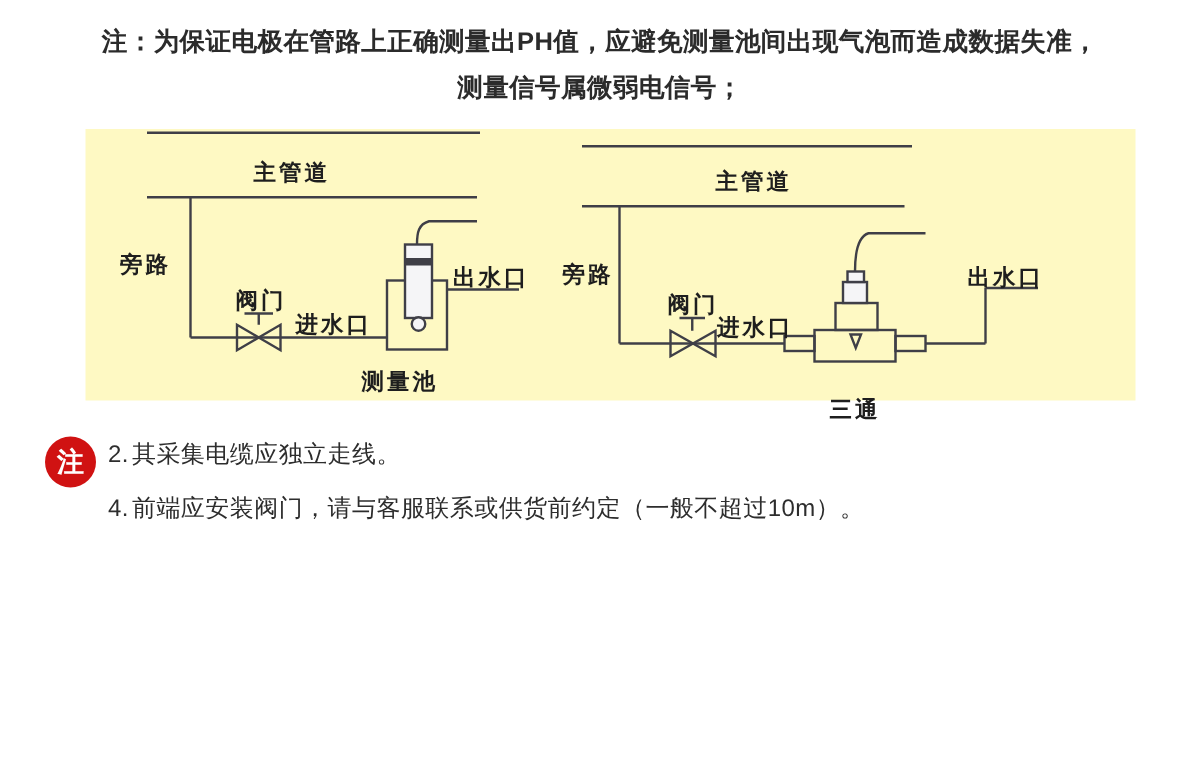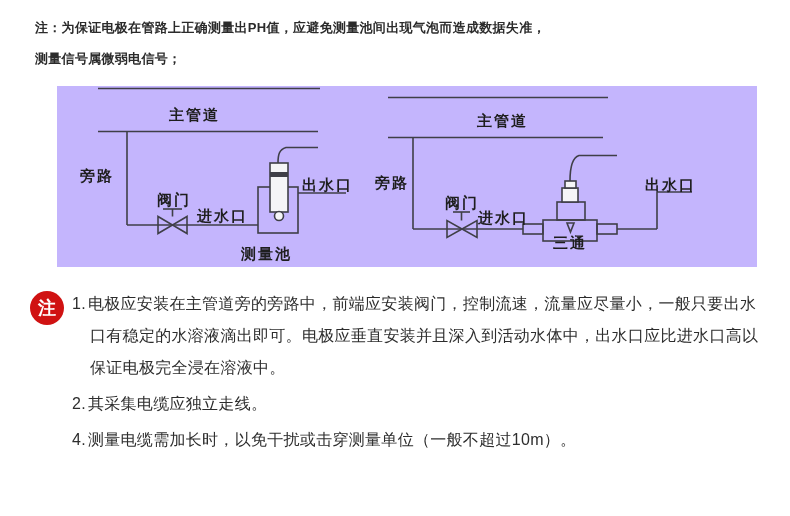--- a/index.html
+++ b/index.html
@@ -2,26 +2,26 @@
 <html><head>
 <meta charset="utf-8">
 <style>
   * { margin:0; padding:0; box-sizing:border-box; }
   html,body { width:790px; height:516px; background:#ffffff; overflow:hidden;
               font-family:"Liberation Sans", sans-serif; }
   .page { position:relative; width:790px; height:516px; background:#ffffff; }
 
   
   .intro { position:absolute; left:35px; top:12px; width:730px;
-           font-size:13px; line-height:31px; font-weight:600; color:#2b2b2b;
-           letter-spacing:0.3px; }
+           font-size:17px; line-height:31px; font-weight:600; color:#2b2b2b;
+           letter-spacing:0.3px;text-align:center; }
 
   
   .diagram { position:absolute; left:57px; top:86px; width:700px; height:181px;
-             background:#c4b5fd; }
+             background:#fef9c3; }
   .diagram svg { position:absolute; left:0; top:0; }
   .dlabel { position:absolute; font-family:"Liberation Serif", serif;
             font-weight:bold; font-size:15px; color:#1e1e1e;
             letter-spacing:2px; white-space:nowrap; }
 
   
   .note-badge { position:absolute; left:30px; top:291px; width:34px; height:34px;
                 border-radius:50%; background:#d01212; color:#ffffff;
                 font-size:18px; font-weight:bold; display:flex;
                 align-items:center; justify-content:center; }
@@ -110,30 +110,27 @@
     <span class="dlabel" style="left:100px; top:105px;">阀门</span>
     <span class="dlabel" style="left:140px; top:121px;">进水口</span>
     <span class="dlabel" style="left:245px; top:90px;">出水口</span>
     <span class="dlabel" style="left:184px; top:159px;font-family:Liberation Serif, serif;">测量池</span>
 
     <span class="dlabel" style="left:420px; top:26px;">主管道</span>
     <span class="dlabel" style="left:318px; top:88px;">旁路</span>
     <span class="dlabel" style="left:388px; top:108px;">阀门</span>
     <span class="dlabel" style="left:421px; top:123px;">进水口</span>
     <span class="dlabel" style="left:588px; top:90px;">出水口</span>
-    <span class="dlabel" style="left:496px; top:148px;">三通</span>
+    <span class="dlabel" style="left:496px; top:178px;">三通</span>
   </div>
 
   <div class="note-badge" style="background: rgb(208, 18, 18);">注</div>
 
   <div class="notes">
     <div class="note-item">
-      <span class="num">1.</span><span>电极应安装在主管道旁的旁路中，前端应安装阀门，控制流速，流量应尽量小，一般只要出水口有稳定的水溶液滴出即可。电极应垂直安装并且深入到活动水体中，出水口应比进水口高以保证电极完全浸在溶液中。</span>
-    </div>
-    <div class="note-item">
       <span class="num">2.</span><span>其采集电缆应独立走线。</span>
     </div>
     <div class="note-item">
-      <span class="num">4.</span><span>测量电缆需加长时，以免干扰或击穿测量单位（一般不超过10m）。</span>
+      <span class="num">4.</span><span>前端应安装阀门，请与客服联系或供货前约定（一般不超过10m）。</span>
     </div>
   </div>
 
 </div>
 
 </body></html>

